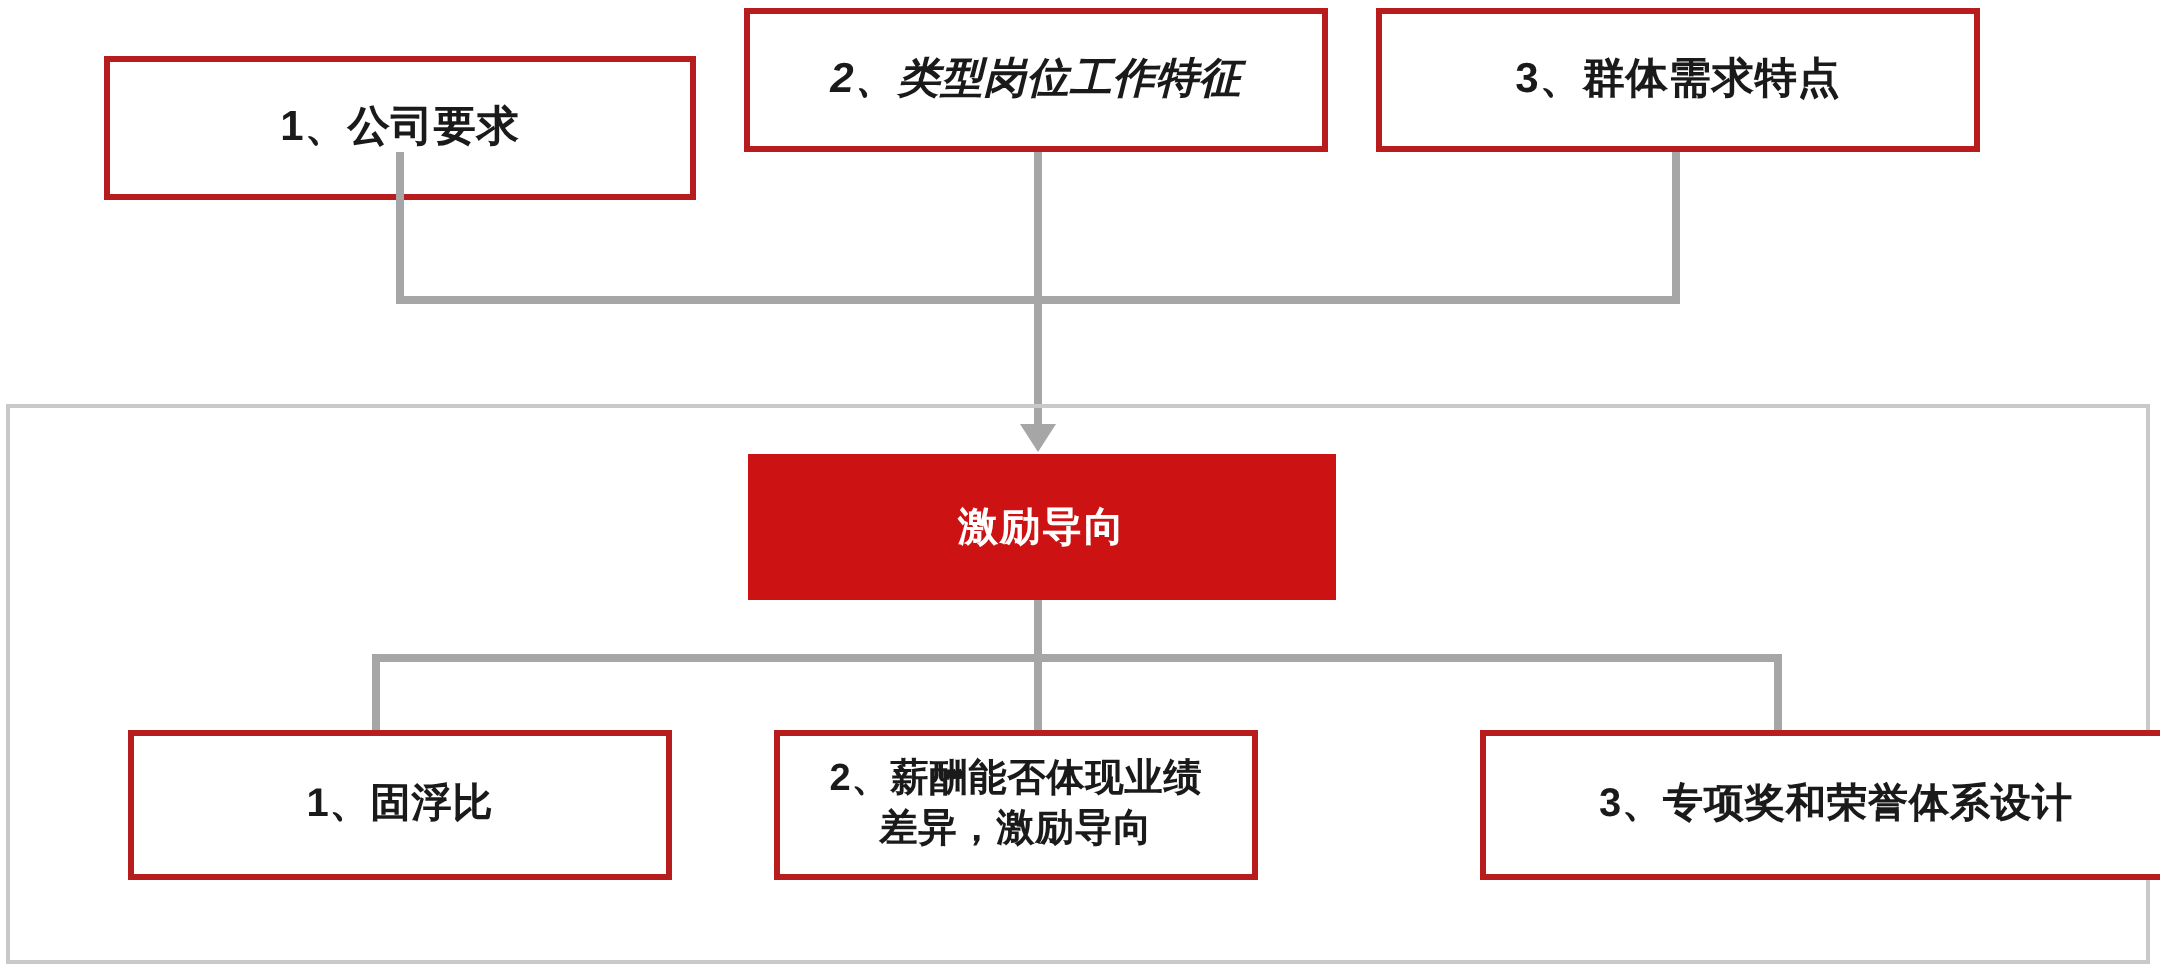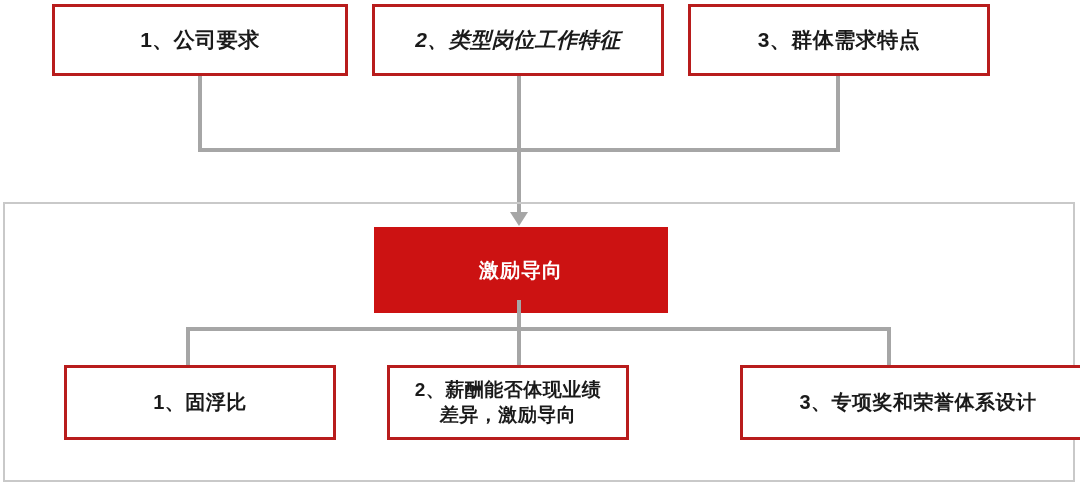--- a/index.html
+++ b/index.html
@@ -30,21 +30,21 @@
     text-align: center;
     color: #1a1a1a;
     font-weight: bold;
     line-height: 1.28;
     letter-spacing: 0.5px;
   }
   .rbox span { display: block; padding: 0 6px; }
 
   
   .top-box { top: 4px; height: 72px; font-size: 21px; }
-  #top-box-1 { left: 52px;  width: 296px; }
+  #top-box-1 { left: 52px;  width: 296px; margin-top: 24px; }
   #top-box-2 { left: 372px; width: 292px; font-style: italic; }
   #top-box-3 { left: 688px; width: 302px; }
 
   
   #group-container {
     position: absolute;
     left: 3px;
     top: 202px;
     width: 1072px;
     height: 280px;
@@ -52,21 +52,21 @@
     border: 2px solid #c9c9c9;
     background: transparent;
   }
 
   
   #center-box {
     position: absolute;
     left: 374px;
     top: 227px;
     width: 294px;
-    height: 86px;
+    height: 73px;
     background: #CC1212;
     display: flex;
     align-items: center;
     justify-content: center;
     color: #ffffff;
     font-size: 20px;
     font-weight: bold;
     letter-spacing: 1px;
   }
 

